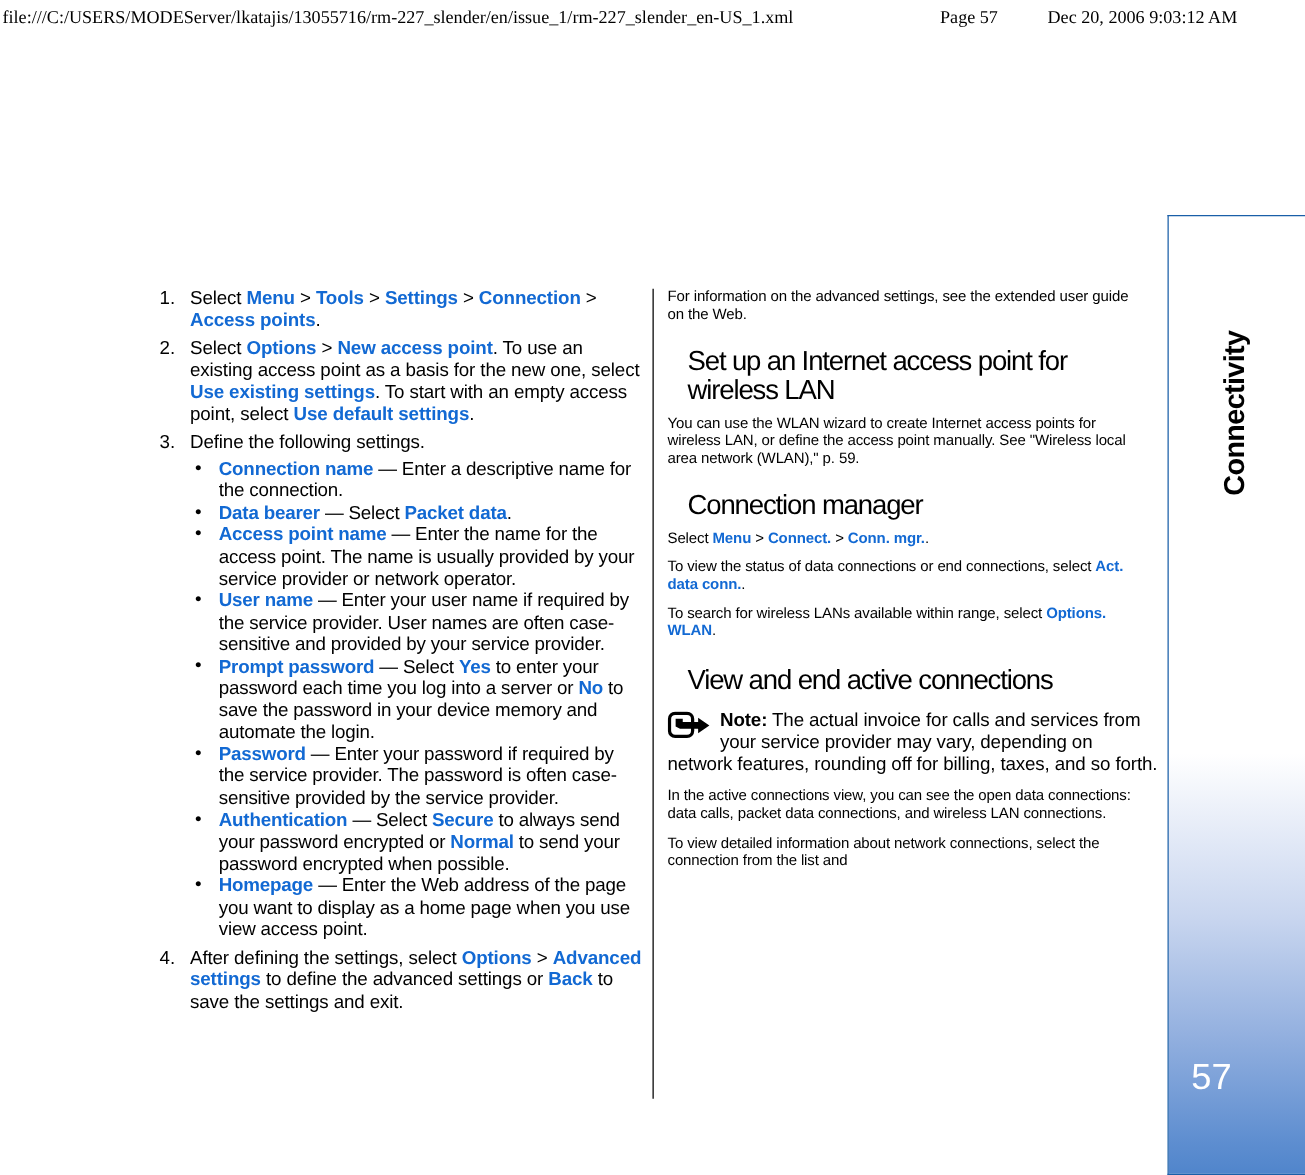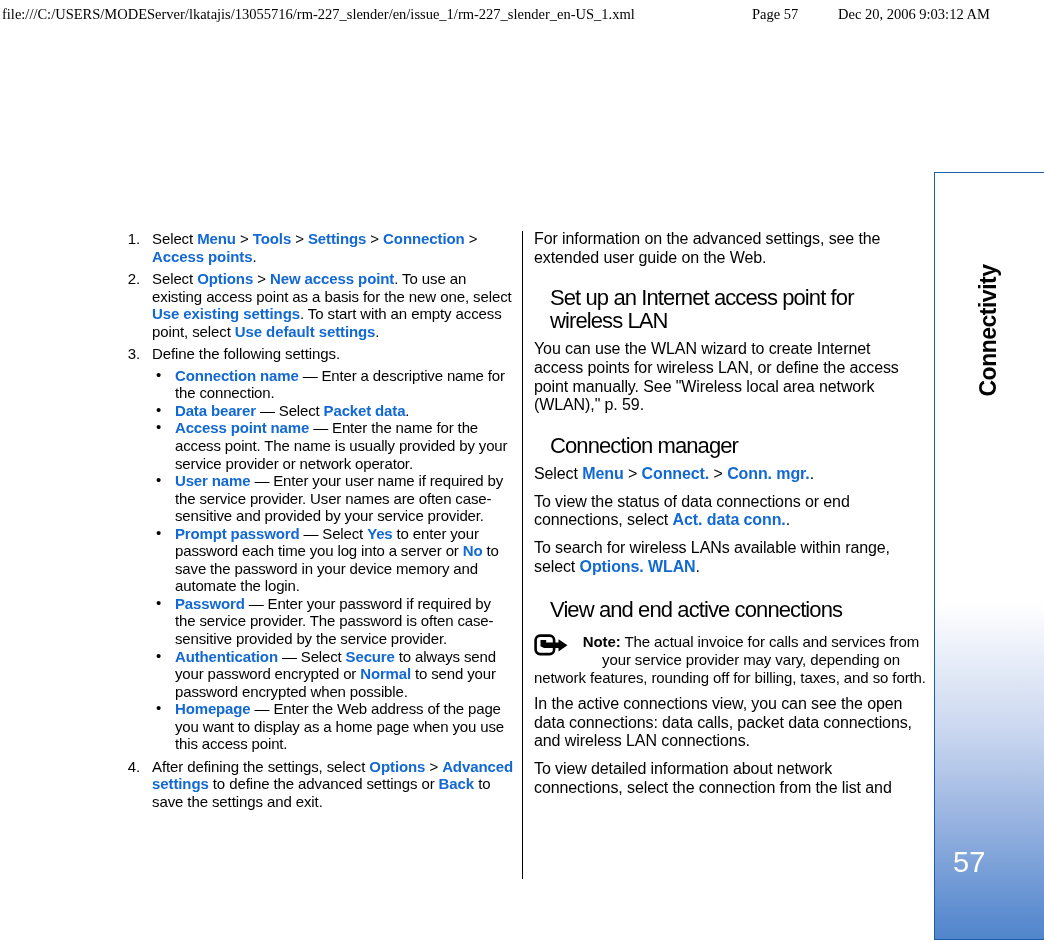--- a/index.html
+++ b/index.html
@@ -50,21 +50,21 @@
     left: 522px;
     top: 231px;
     width: 1px;
     height: 648px;
     background: #000000;
   }
 
   
   p.body {
     margin: 0 12px 9px 0;
-    font-size: 16px;
+    font-size: 12px;
     line-height: 1.17;
     letter-spacing: -0.1px;
   }
   .kw { color: #1269d3; font-weight: bold; text-align: center; }
 
   
   ol.steps {
     list-style: none;
     margin: 0;
     padding: 0;
@@ -116,21 +116,20 @@
   }
   h2.sec.tight { margin-top: 22px; }
 
   
   .note {
     position: relative;
     margin: 12px 0 9px 0;
     font-size: 15px;
     line-height: 1.17;
     letter-spacing: -0.1px;
-    text-align: center;
   }
   .note-icon {
     float: left;
     width: 40px;
     height: 22px;
     margin-right: 2px;
     margin-top: 1px;
   }
   .note-label { font-weight: bold; }
 
@@ -197,21 +196,21 @@
         <li><span class="num">1.</span><span><span>Select </span><span class="kw">Menu</span><span> &gt; </span><span class="kw">Tools</span><span> &gt; </span><span class="kw">Settings</span><span> &gt; </span><span class="kw">Connection</span><span> &gt; </span><span class="kw">Access points</span><span>.</span></span></li>
         <li><span class="num">2.</span><span><span>Select </span><span class="kw">Options</span><span> &gt; </span><span class="kw">New access point</span><span>. To use an existing access point as a basis for the new one, select </span><span class="kw">Use existing settings</span><span>. To start with an empty access point, select </span><span class="kw">Use default settings</span><span>.</span></span></li>
         <li><span class="num">3.</span><span><span>Define the following settings.</span></span><ul class="bullets">
             <li><span class="dot">•</span><span><span class="kw">Connection name</span><span> — Enter a descriptive name for the connection.</span></span></li>
             <li><span class="dot">•</span><span><span class="kw">Data bearer</span><span> — Select </span><span class="kw">Packet data</span><span>.</span></span></li>
             <li><span class="dot">•</span><span><span class="kw">Access point name</span><span> — Enter the name for the access point. The name is usually provided by your service provider or network operator.</span></span></li>
             <li><span class="dot">•</span><span><span class="kw">User name</span><span> — Enter your user name if required by the service provider. User names are often case-sensitive and provided by your service provider.</span></span></li>
             <li><span class="dot">•</span><span><span class="kw">Prompt password</span><span> — Select </span><span class="kw">Yes</span><span> to enter your password each time you log into a server or </span><span class="kw">No</span><span> to save the password in your device memory and automate the login.</span></span></li>
             <li><span class="dot">•</span><span><span class="kw">Password</span><span> — Enter your password if required by the service provider. The password is often case-sensitive provided by the service provider.</span></span></li>
             <li><span class="dot">•</span><span><span class="kw">Authentication</span><span> — Select </span><span class="kw">Secure</span><span> to always send your password encrypted or </span><span class="kw">Normal</span><span> to send your password encrypted when possible.</span></span></li>
-            <li><span class="dot">•</span><span><span class="kw">Homepage</span><span> — Enter the Web address of the page you want to display as a home page when you use this access point.</span></span></li>
+            <li><span class="dot">•</span><span><span class="kw">Homepage</span><span> — Enter the Web address of the page you want to display as a home page when you use view access point.</span></span></li>
           </ul></li>
         <li><span class="num">4.</span><span><span>After defining the settings, select </span><span class="kw">Options</span><span> &gt; </span><span class="kw">Advanced settings</span><span> to define the advanced settings or </span><span class="kw">Back</span><span> to save the settings and exit.</span></span></li>
       </ol>
   </div>
 
   <div class="col col-right">
 
     <p class="body">For information on the advanced settings, see the extended user guide on the Web.</p>
 
     <h2 class="sec">Set up an Internet access point for wireless LAN</h2>

